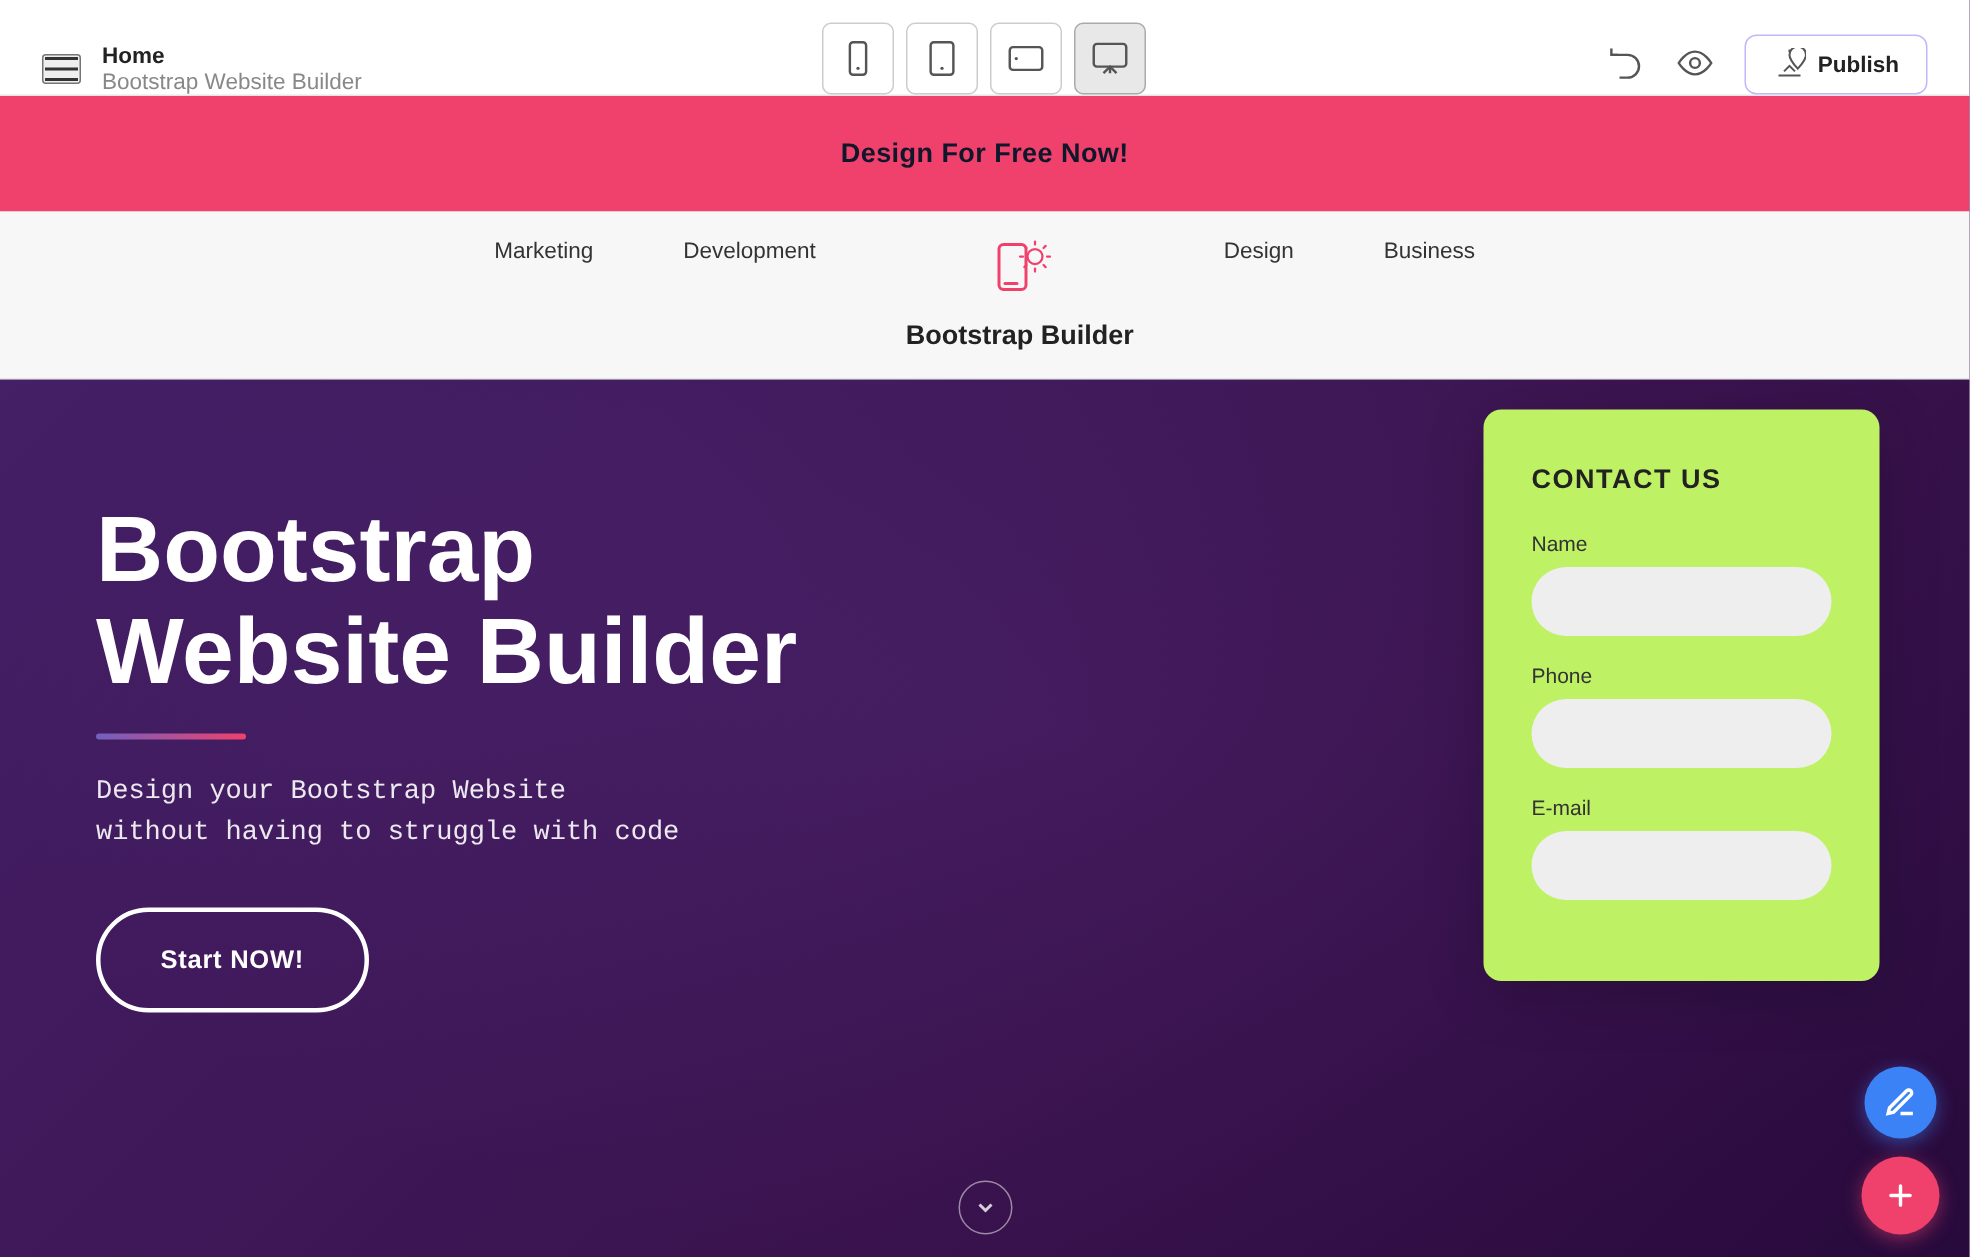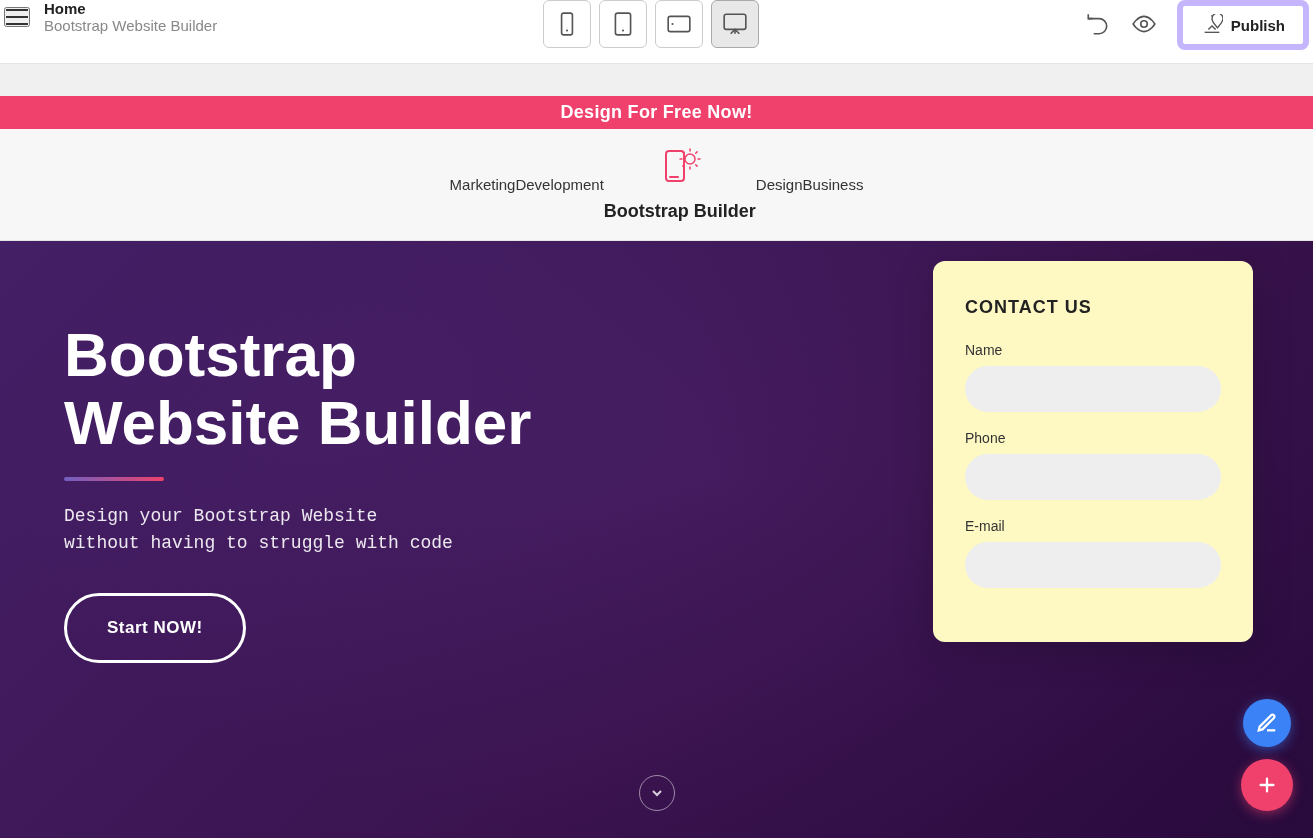--- a/index.html
+++ b/index.html
@@ -1,25 +1,25 @@
 <!DOCTYPE html>
 <html><head>
   <meta charset="utf-8">
   <style>
     * { box-sizing: border-box; margin: 0; padding: 0; }
     body { font-family: 'Segoe UI', Arial, sans-serif; width: 1313px; height: 838px; overflow: hidden; background: #f0f0f0; }
 
     
     .top-bar {
       display: flex;
-      align-items: flex-start;
+      align-items: flex-end;
       justify-content: space-between;
       background: #fff;
       height: 64px;
-      padding: 0 4px;
+      padding: 0 28px;
       border-bottom: 1px solid #e5e5e5;
       position: relative;
       z-index: 100;
     }
     .top-bar-left {
       display: flex;
       align-items: center;
       gap: 14px;
     }
     .hamburger-icon {
@@ -51,43 +51,42 @@
     .undo-btn {
       background: none; border: none; cursor: pointer; color: #555;
     }
     .undo-btn svg { width: 26px; height: 26px; stroke: #555; fill: none; stroke-width: 1.5; }
     .preview-btn {
       background: none; border: none; cursor: pointer; color: #555;
     }
     .preview-btn svg { width: 26px; height: 26px; stroke: #555; fill: none; stroke-width: 1.5; }
     .publish-btn {
       display: flex; align-items: center; gap: 8px;
-      background: none; border: 6px solid #c4b5fd; border-radius: 8px;
+      background: none; border: 1px solid #c4b5fd; border-radius: 8px;
       padding: 8px 18px; cursor: pointer; font-size: 15px; font-weight: 600; color: #222;
     }
     .publish-btn svg { width: 22px; height: 22px; stroke: #555; fill: none; stroke-width: 1.5; }
 
     
     .promo-banner {
       background: #f0416c;
       text-align: center;
-      padding: 6px;
+      padding: 28px;
       font-size: 18px;
       font-weight: 600;
-      color: #ffffff;
+      color: #0f172a;
       letter-spacing: 0.3px;
-      margin-top: 32px;
     }
 
     
     .site-nav {
       background: #f7f7f7;
       display: flex;
-      align-items: center;
       justify-content: center;
+      gap: 60px;
       padding: 18px 40px;
       border-bottom: 1px solid #e5e5e5;
     }
     .nav-item {
       font-size: 15px; color: #333; cursor: pointer; font-weight: 400;
     }
     .nav-logo {
       display: flex; align-items: center; gap: 10px; flex-direction: column;
     }
     .nav-logo-icon {
@@ -178,24 +177,24 @@
       border-radius: 50%;
       cursor: pointer;
     }
 
     
     .contact-card {
       position: absolute;
       right: 60px;
       top: 20px;
       z-index: 20;
-      background: #fef9c3;
+      background: #bef264;
       border-radius: 12px;
       padding: 36px 32px;
-      width: 320px;
+      width: 264px;
       box-shadow: 0 8px 40px rgba(0,0,0,0.18);
     }
     .contact-title {
       font-size: 18px;
       font-weight: 700;
       color: #222;
       letter-spacing: 1px;
       margin-bottom: 24px;
     }
     .form-group {

